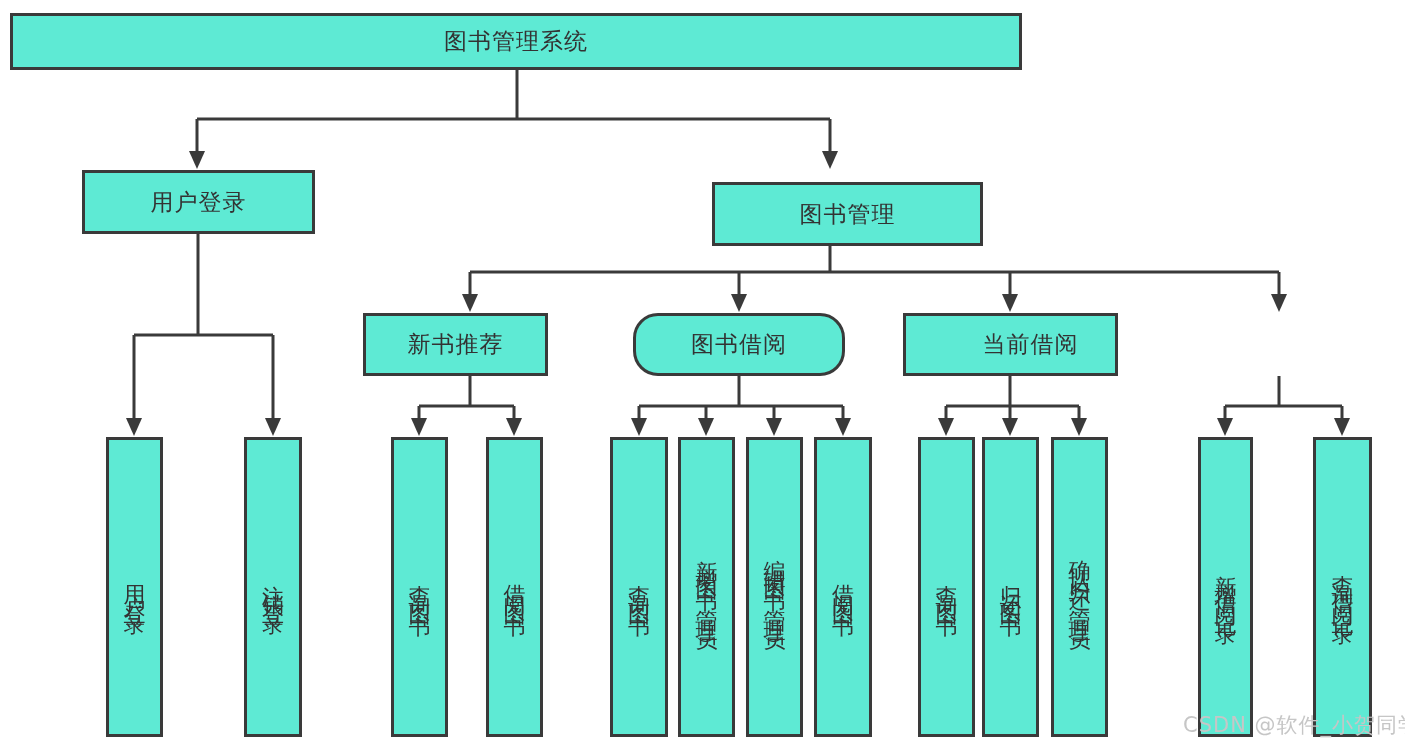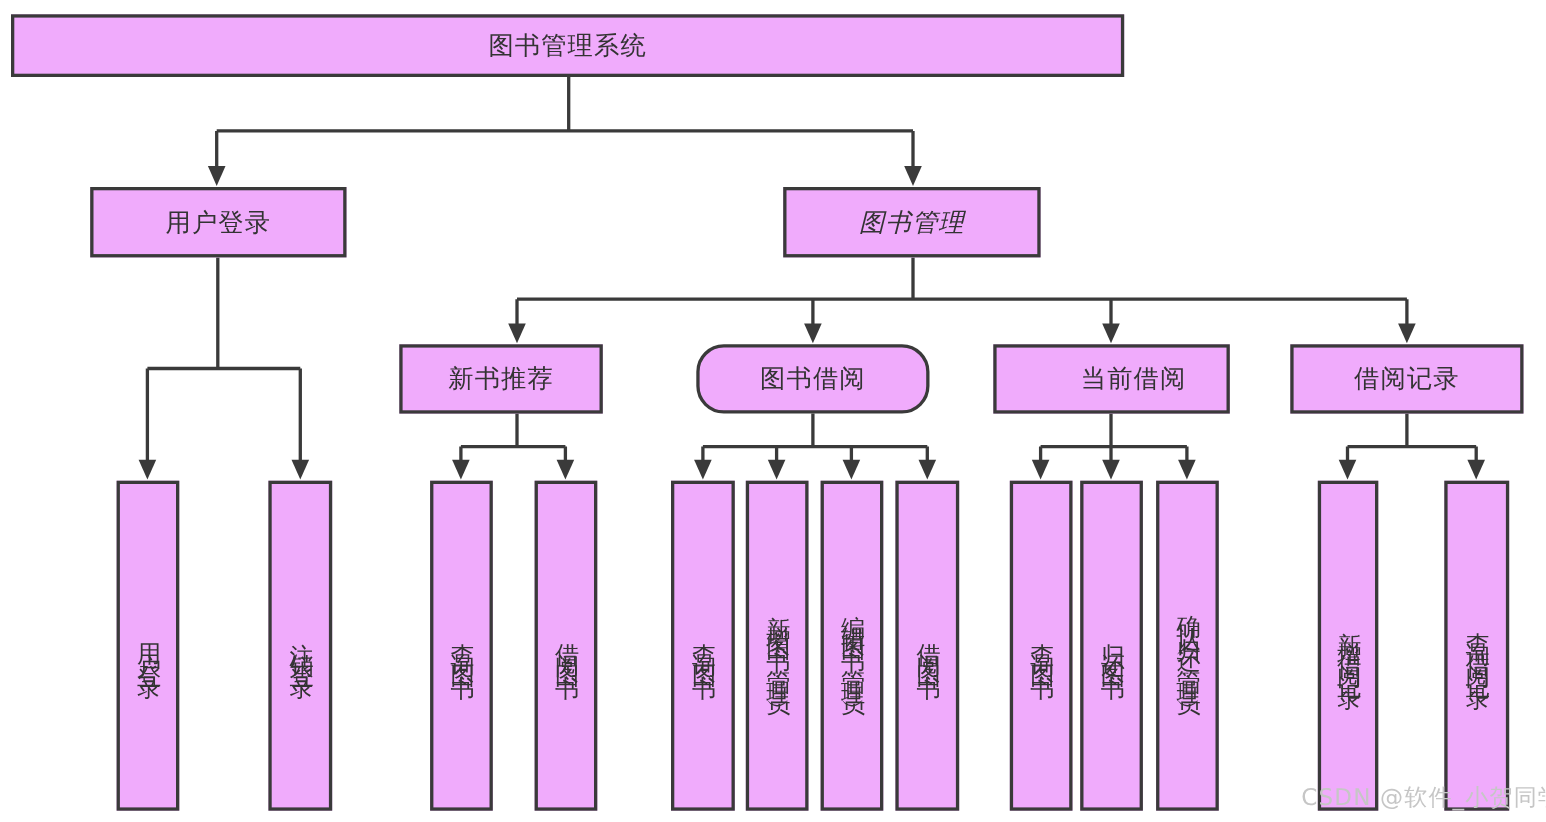--- a/index.html
+++ b/index.html
@@ -17,21 +17,21 @@
     font-family:"DejaVu Sans","Liberation Sans",sans-serif;
     color:var(--text);
     overflow:hidden;
   }
   .connectors{position:absolute;left:0;top:0;width:1405px;height:747px;pointer-events:none;}
   .connectors path{stroke:var(--line);stroke-width:3;fill:none;}
   .connectors polygon{fill:var(--line);stroke:none;}
   .box{
     position:absolute;
     box-sizing:border-box;
-    background:#f0abfc;
+    background:#5eead4;
     border:3px solid var(--box_border);
     display:flex;align-items:center;justify-content:center;
     font-size:23px;
     letter-spacing:1px;
     color:var(--text);
     text-align:left;
     white-space:nowrap;
   }
   .vbox{
     writing-mode:vertical-rl;
@@ -87,26 +87,25 @@
     <polygon points="938,418 954,418 946,436"></polygon>
     <polygon points="1002,418 1018,418 1010,436"></polygon>
     <polygon points="1071,418 1087,418 1079,436"></polygon>
     <polygon points="1217,418 1233,418 1225,436"></polygon>
     <polygon points="1334,418 1350,418 1342,436"></polygon>
   </svg>
 
   <div class="box" style="left:10px;top:13px;width:1012px;height:57px;">图书管理系统</div>
 
   <div class="box" style="left:82px;top:170px;width:233px;height:64px;">用户登录</div>
-  <div class="box" style="left:712px;top:170px;width:234px;height:64px;font-style:italic;">图书管理</div>
+  <div class="box" style="left:712px;top:182px;width:271px;height:64px;">图书管理</div>
 
   <div class="box" style="left:363px;top:313px;width:185px;height:63px;">新书推荐</div>
   <div class="box" style="left:633px;top:313px;width:212px;height:63px;border-radius:25px;">图书借阅</div>
   <div class="box" style="left:903px;top:313px;width:215px;height:63px;padding-left:40px;">当前借阅</div>
-  <div class="box" style="left:1173px;top:313px;width:212px;height:63px;">借阅记录</div>
 
   <div class="box vbox" style="left:106px;top:437px;width:57px;height:300px;">用户登录</div>
   <div class="box vbox" style="left:244px;top:437px;width:58px;height:300px;">注销登录</div>
 
   <div class="box vbox" style="left:391px;top:437px;width:57px;height:300px;">查询图书</div>
   <div class="box vbox" style="left:486px;top:437px;width:57px;height:300px;">借阅图书</div>
 
   <div class="box vbox" style="left:610px;top:437px;width:58px;height:300px;">查询图书</div>
   <div class="box vbox" style="left:678px;top:437px;width:57px;height:300px;">新增图书（管理员）</div>
   <div class="box vbox" style="left:746px;top:437px;width:57px;height:300px;">编辑图书（管理员）</div>

